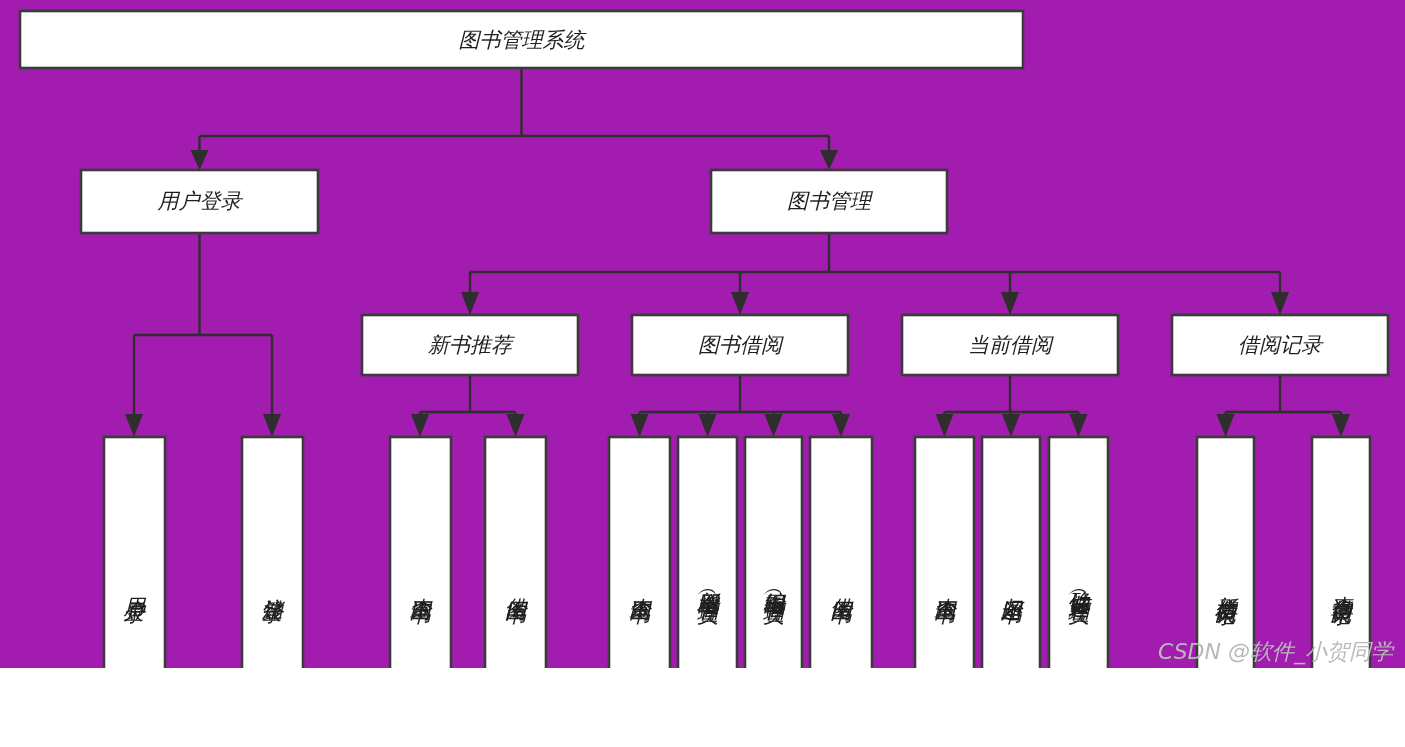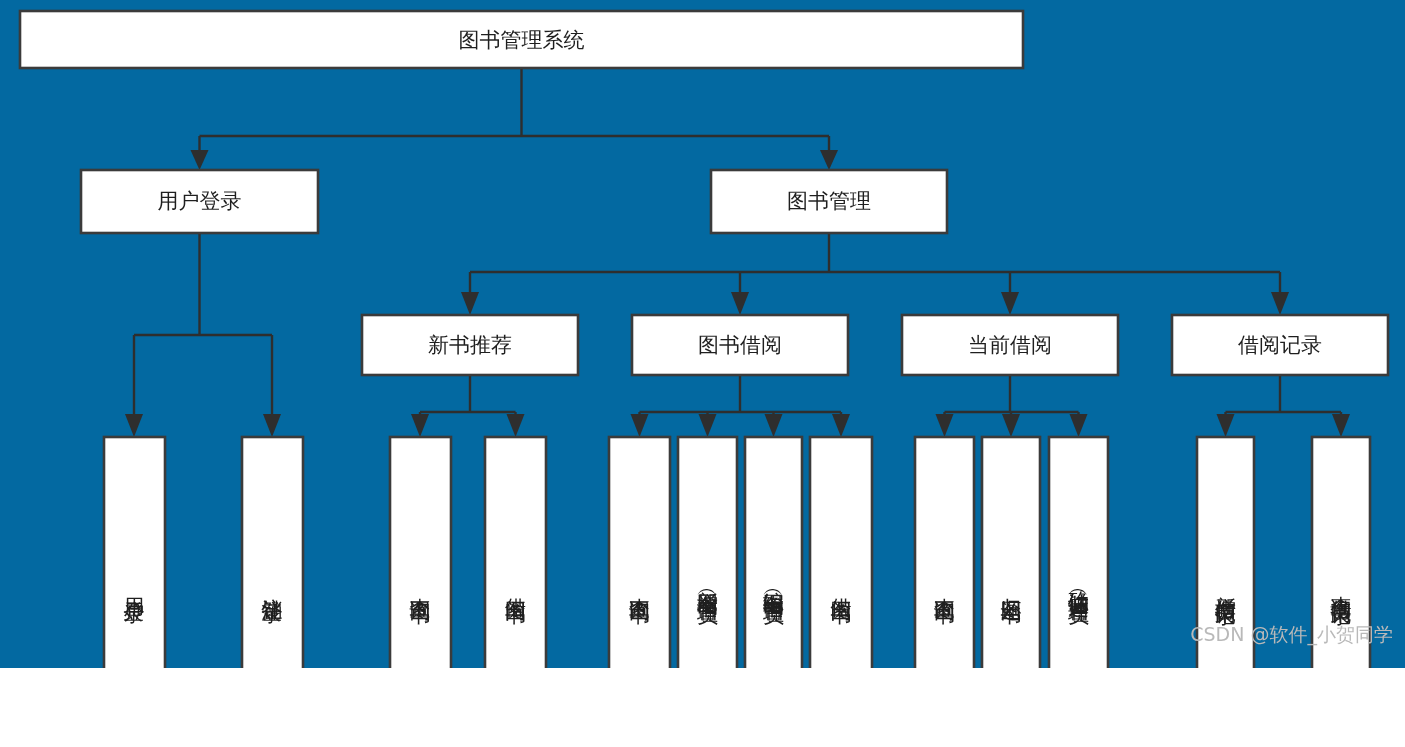--- a/index.html
+++ b/index.html
@@ -8,22 +8,23 @@
     padding: 0;
     background: #ffffff;
   }
   body {
     font-family: "DejaVu Sans", "Liberation Sans", sans-serif;
   }
   #diagram-root {
     position: relative;
     width: 1405px;
     height: 668px;
-    background: #0369a1;
+    background: #a21caf;
     overflow: hidden;
+    font-style: italic;
   }
   svg#flowchart {
     position: absolute;
     top: 0;
     left: 0;
     width: 1405px;
     height: 747px;
     display: block;
   }
   .node-box {
@@ -53,23 +54,23 @@
     font-size: 21px;
     fill: #1f1f1f;
     writing-mode: vertical-rl;
     text-orientation: upright;
     text-anchor: middle;
     letter-spacing: 2px;
   }
   .watermark-text {
     position: absolute;
     right: 12px;
-    bottom: 20px;
-    font-family: "DejaVu Sans", "Liberation Sans", sans-serif;
-    font-size: 19px;
+    bottom: 1px;
+    font-family: "DejaVu Sans", "Liberation Sans", sans-serif;
+    font-size: 22px;
     color: #b9b9b9;
     white-space: nowrap;
     pointer-events: none;
     user-select: none;
   }
 </style>
 </head>
 <body>
 
 <div id="diagram-root">

